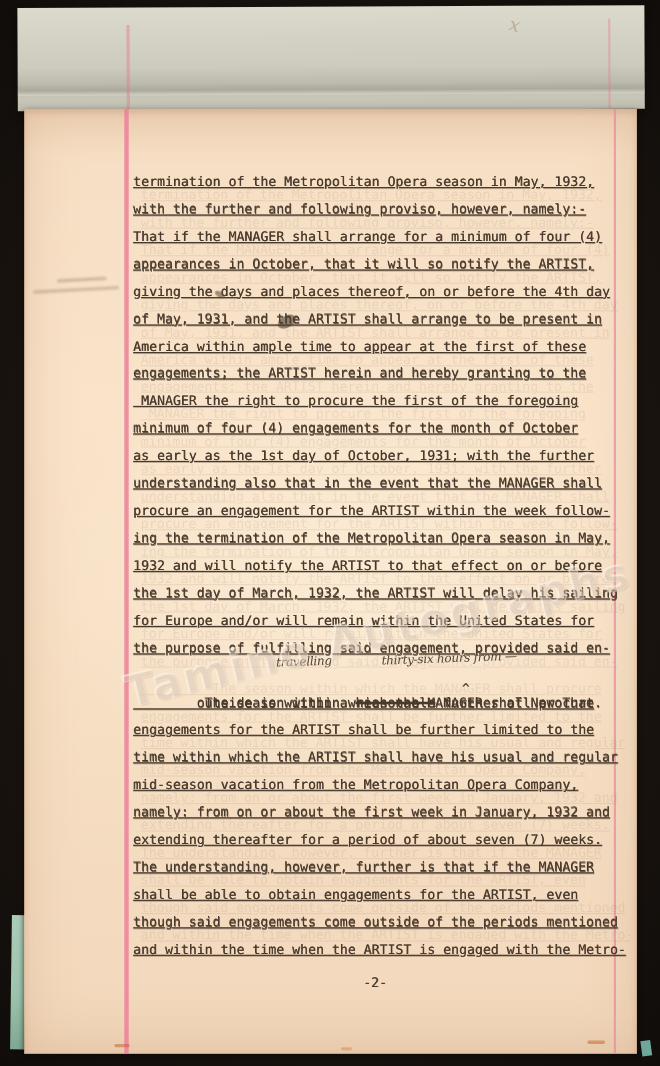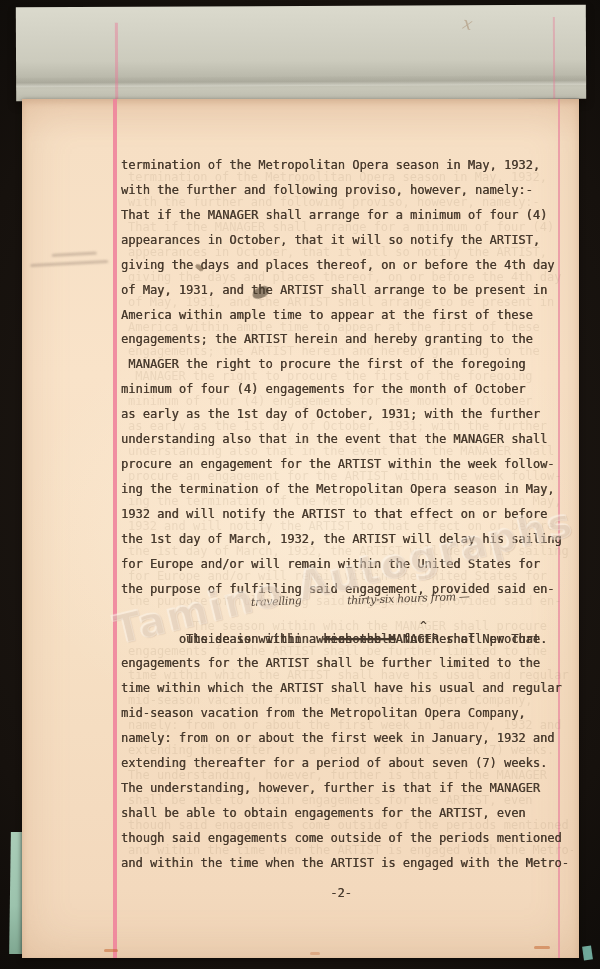--- a/index.html
+++ b/index.html
@@ -55,21 +55,21 @@
     font-size:12px;pointer-events:none;
   }
   .ghost .tline{height:24.93px;line-height:24.93px;white-space:pre;overflow:hidden;}
 
   
   .typed{
     position:absolute;left:99px;top:54px;width:445px;
     color:#463a2e;font-size:12px;
     text-shadow:0.35px 0.35px 0.4px rgba(72,52,36,0.8);
   }
-  .tline{height:24.93px;line-height:24.93px;white-space:pre;}
+  .tline{height:24.93px;line-height:24.93px;white-space:pre;text-decoration:underline;}
   .annotated{position:relative;height:24.93px;line-height:24.93px;white-space:pre;}
   .struck{text-decoration:line-through;text-decoration-thickness:1.5px;}
   .caret{position:absolute;left:299px;top:12px;font-size:11px;color:#4a3e31;}
   .hw{
     position:absolute;font-family:"DejaVu Serif",serif;font-style:italic;
     font-size:11px;color:#51453a;letter-spacing:-0.3px;white-space:nowrap;
     text-shadow:none;transform:rotate(-2deg);
   }
   .hw1{left:130px;top:-12px;}
   .hw2{left:226px;top:-15px;}

